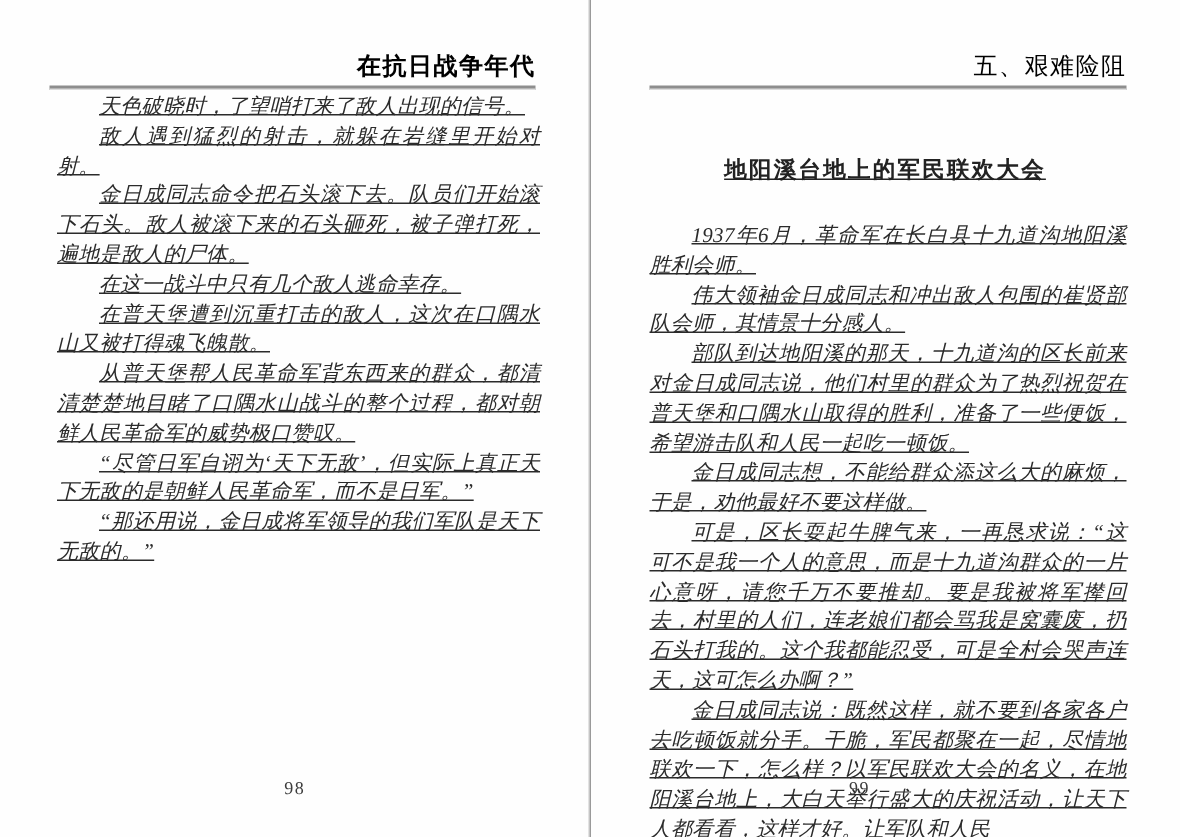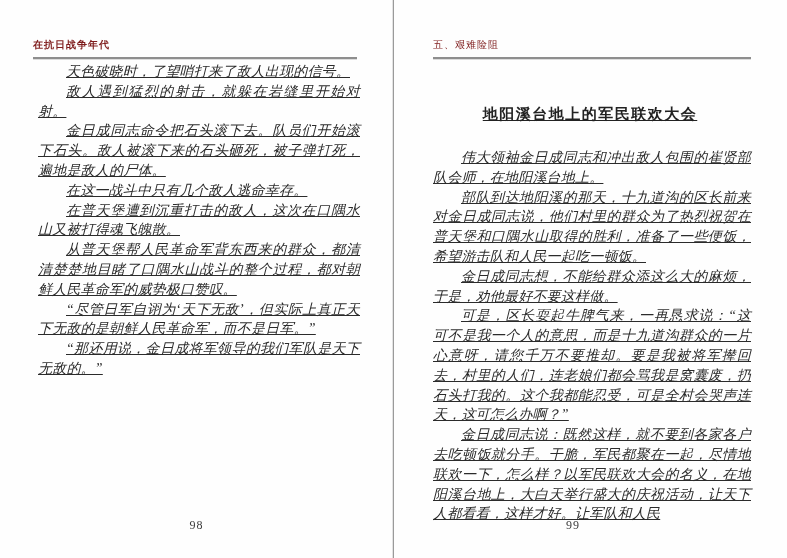--- a/index.html
+++ b/index.html
@@ -23,24 +23,24 @@
     width: 1px;
     height: 558px;
     background: #9a9a9a;
     box-shadow: -1px 0 0 #e3e3e3;
   }
   .running-head {
     position: absolute;
     top: 38px;
   }
   .running-head .rh-text {
-    text-align: left;
-    font-size: 10px;
+    text-align: right;
+    font-size: 16px;
     letter-spacing: 1px;
-    color: #7f1d1d;
+    color: #000000;
     line-height: 14px;
   }
   .running-head .rh-rule {
     margin-top: 5px;
     height: 2px;
     background: #8e8e8e;
     border-bottom: 1px solid #dcdcdc;
   }
   .rh-left { left: 33px; width: 324px; }
   .rh-left .rh-text { font-weight: bold; }
@@ -118,21 +118,22 @@
 
   <div>
     <div class="running-head rh-right">
       <div class="rh-text">五、艰难险阻</div>
       <div class="rh-rule"></div>
     </div>
 
     <div class="chapter-title">地阳溪台地上的军民联欢大会</div>
 
     <div class="page-body body-right">
-      <p>伟大领袖金日成同志和冲出敌人包围的崔贤部队会师，在地阳溪台地上。</p>
+      <p>1937年6月，革命军在长白县十九道沟地阳溪胜利会师。</p>
+      <p>伟大领袖金日成同志和冲出敌人包围的崔贤部队会师，其情景十分感人。</p>
       <p>部队到达地阳溪的那天，十九道沟的区长前来对金日成同志说，他们村里的群众为了热烈祝贺在普天堡和口隅水山取得的胜利，准备了一些便饭，希望游击队和人民一起吃一顿饭。</p>
       <p>金日成同志想，不能给群众添这么大的麻烦，于是，劝他最好不要这样做。</p>
       <p>可是，区长耍起牛脾气来，一再恳求说：“这可不是我一个人的意思，而是十九道沟群众的一片心意呀，请您千万不要推却。要是我被将军撵回去，村里的人们，连老娘们都会骂我是窝囊废，扔石头打我的。这个我都能忍受，可是全村会哭声连天，这可怎么办啊？”</p>
       <p>金日成同志说：既然这样，就不要到各家各户去吃顿饭就分手。干脆，军民都聚在一起，尽情地联欢一下，怎么样？以军民联欢大会的名义，在地阳溪台地上，大白天举行盛大的庆祝活动，让天下人都看看，这样才好。让军队和人民</p>
     </div>
 
     <div class="page-num pn-right">99</div>
   </div>
 
 </div>

